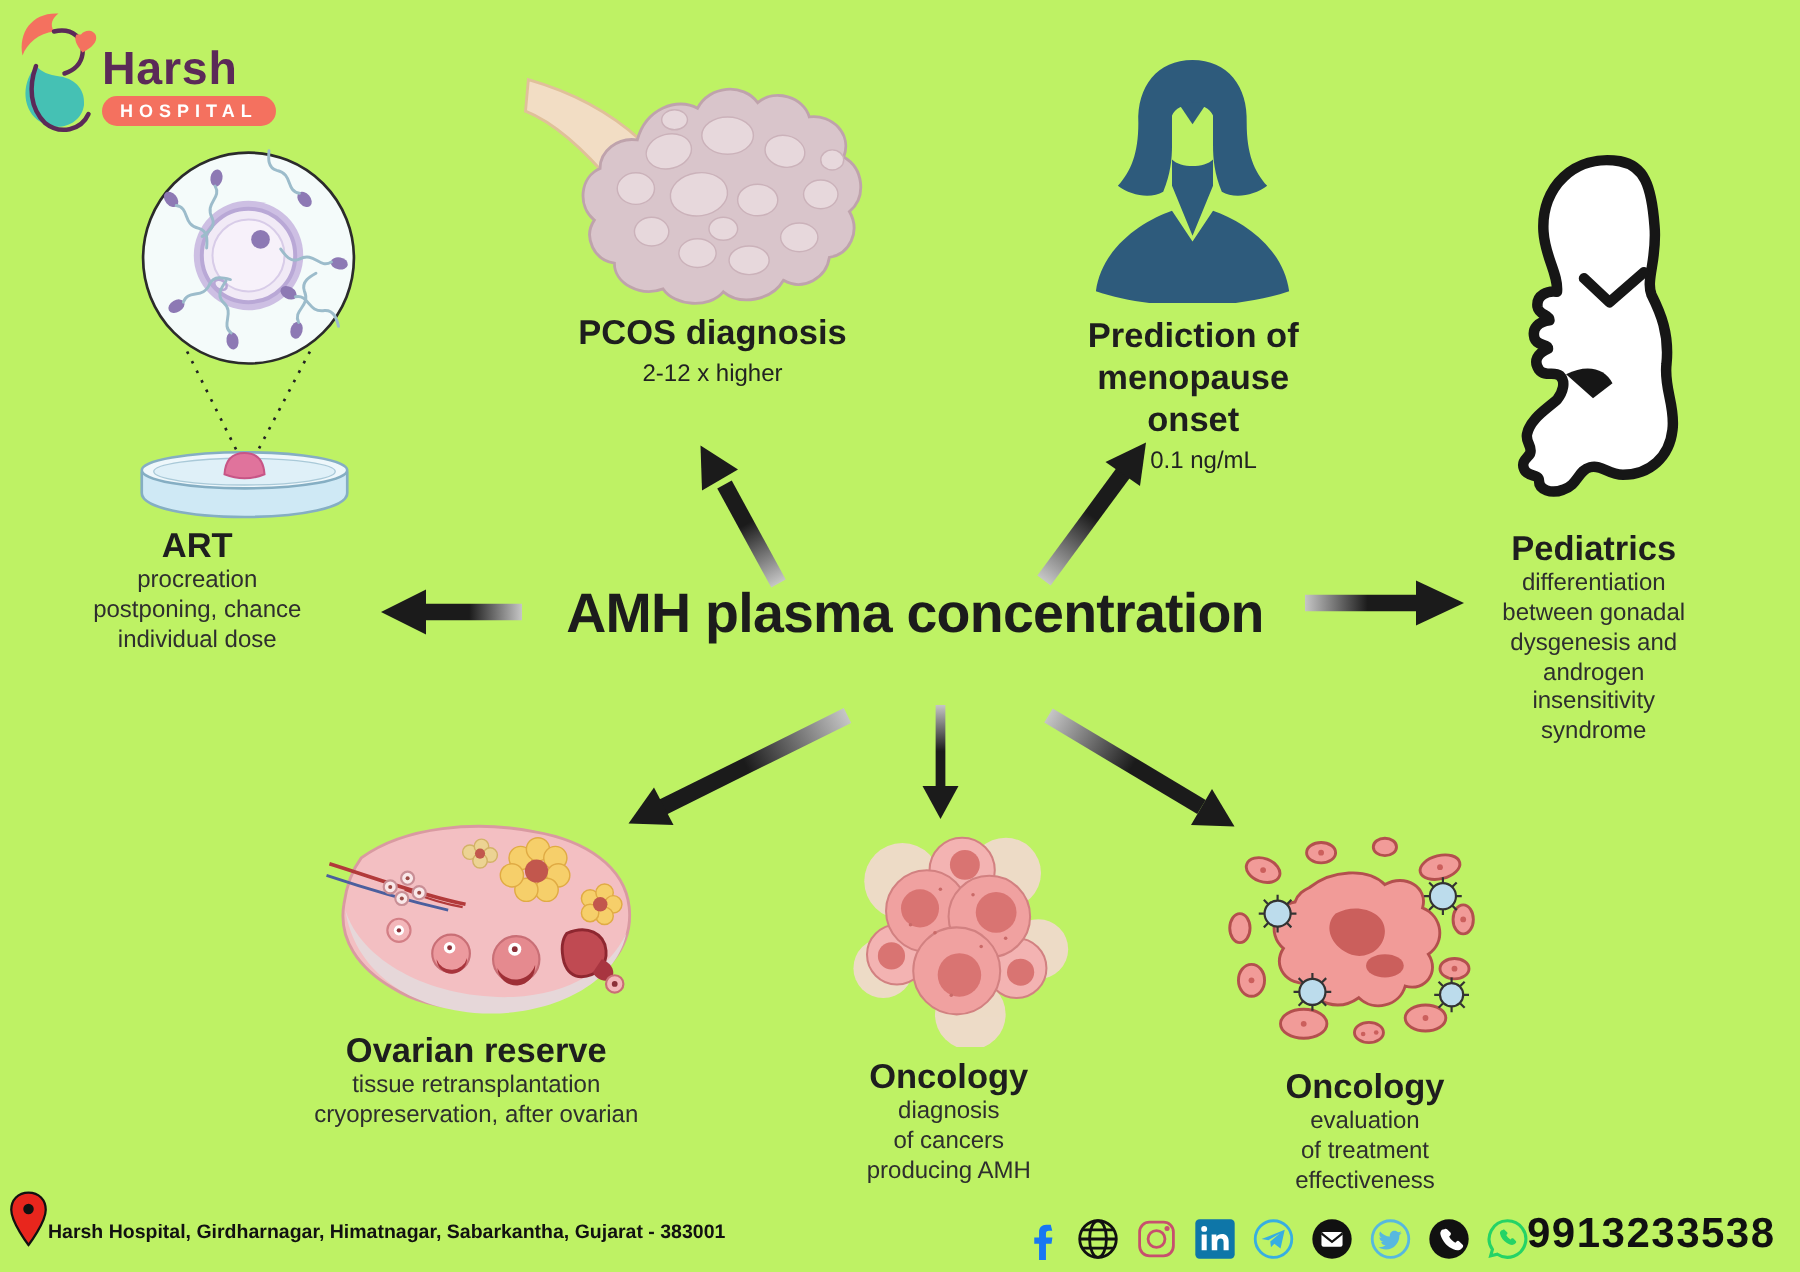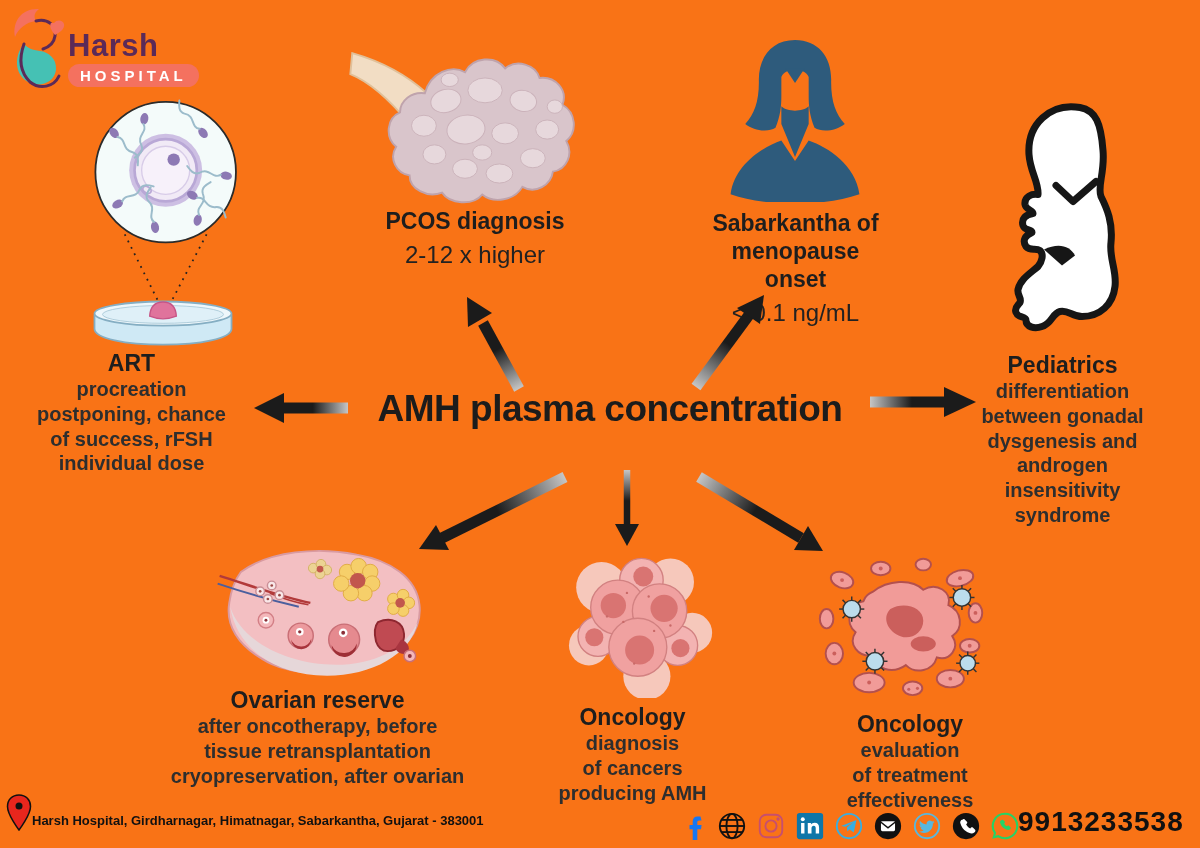--- a/index.html
+++ b/index.html
@@ -1,31 +1,31 @@
 <!DOCTYPE html>
 <html><head>
 <meta charset="utf-8">
 <style>
   html,body{margin:0;padding:0;background:#e9e9e9;}
   #canvas{
-    position:relative;width:1200px;height:848px;background:#f97316;
+    position:relative;width:1200px;height:848px;background:#bef264;
     font-family:"Liberation Sans", sans-serif;color:#222;overflow:hidden;
     margin:0 auto;
   }
   .abs{position:absolute;}
   .center-text{text-align:center;}
   .node-title{font-weight:700;font-size:23px;color:#1e1e1e;line-height:1.22;}
-  .node-text{font-weight:700;font-size:20px;color:#2e2e2e;line-height:1.24;}
-  .node-value{font-weight:400;font-size:24px;color:#222;margin-top:6px;}
+  .node-text{font-weight:400;font-size:16px;color:#2e2e2e;line-height:1.24;}
+  .node-value{font-weight:400;font-size:16px;color:#222;margin-top:6px;}
 
   
   #logo-block{left:10px;top:6px;width:200px;height:90px;}
   #brand-name{position:absolute;left:58px;top:22px;font-size:31px;font-weight:700;color:#5b2a58;letter-spacing:.5px;}
   #brand-badge{position:absolute;left:58px;top:58px;background:#f4715f;color:#ffffff;
-    border-radius:14px;padding:3px 12px;font-size:15px;font-weight:700;letter-spacing:4px;}
+    border-radius:14px;padding:3px 12px;font-size:12px;font-weight:700;letter-spacing:4px;}
 
   
   #art-illustration{left:38px;top:92px;}
   #art-textbox{left:24px;top:349px;width:215px;}
   #pcos-illustration{left:345px;top:34px;}
   #pcos-textbox{left:355px;top:207px;width:240px;}
   #menopause-illustration{left:723px;top:38px;}
   #menopause-textbox{left:663px;top:209px;width:265px;}
   #pediatrics-illustration{left:1000px;top:98px;}
   #pediatrics-textbox{left:965px;top:351px;width:195px;}
@@ -113,21 +113,20 @@
       <ellipse cx="125" cy="249" rx="77" ry="13.5" fill="#eef7fb" stroke="#85aec3" stroke-width="2"></ellipse>
       <ellipse cx="125" cy="250" rx="68" ry="10" fill="#dff0f8" stroke="#a9c9d8" stroke-width="1"></ellipse>
       <path d="M110,252 Q111,236 125,236 Q139,236 140,252 Q125,258 110,252 Z" fill="#e0739c" stroke="#c75586" stroke-width="1.5"></path>
     </g>
   </svg>
   <div id="art-textbox" class="abs center-text">
     <div class="node-title">ART</div>
     <div class="node-text">
       <div>procreation</div>
       <div>postponing, chance</div>
-      <div>of success, rFSH</div>
       <div>individual dose</div>
     </div>
   </div>
 
   <svg id="pcos-illustration" class="abs" width="240" height="172" viewBox="0 0 240 180">
     <path d="M2,20 C30,28 58,42 80,62 L62,94 C42,70 20,50 0,42 Z" fill="#f2ddc4" stroke="#e0c09a" stroke-width="2"></path>
     <path d="M78,62 C84,40 106,32 120,40 C128,24 152,22 162,36 C174,26 194,32 198,46 C214,44 228,58 222,74 C236,82 238,102 226,112 C234,126 226,142 212,144 C210,158 194,168 180,160 C172,174 150,178 138,168 C128,180 104,178 96,166 C80,172 62,162 62,148 C48,146 40,130 48,118 C36,108 38,88 52,82 C52,70 64,60 78,62 Z" fill="#d9c5cb" stroke="#bfa3ac" stroke-width="2"></path>
     <g fill="#e7d8dc" stroke="#cbb2ba" stroke-width="1">
       <ellipse cx="100" cy="70" rx="16" ry="12" transform="rotate(-14 100 70)"></ellipse>
       <ellipse cx="141" cy="59" rx="18" ry="13"></ellipse>
@@ -153,21 +152,21 @@
   <svg id="menopause-illustration" class="abs" width="145" height="164" viewBox="0 0 145 168">
     <g fill="#2e5b7c">
       <path d="M72,2 C48,2 34,20 35,45 C35,66 30,78 21,88 C30,95 44,97 52,92 C57,80 58,70 58,60 L58,40 C62,30 82,30 86,40 L86,60 C86,70 87,80 92,92 C100,97 114,95 123,88 C114,78 109,66 109,45 C110,20 96,2 72,2 Z"></path>
       <polygon points="62,31 82,31 72,46"></polygon>
       <path d="M58,70 C64,76 80,76 86,70 L86,88 L72,122 L58,88 Z"></path>
       <path d="M6,160 C10,130 38,112 58,105 L72,126 L86,105 C106,112 134,130 138,160 C100,173 44,173 6,160 Z"></path>
     </g>
   </svg>
   <div id="menopause-textbox" class="abs center-text">
     <div class="node-title">
-      <div>Sabarkantha of menopause</div>
+      <div>Prediction of menopause</div>
       <div>onset</div>
     </div>
     <div class="node-value">&lt; 0.1 ng/mL</div>
   </div>
 
   <svg id="pediatrics-illustration" class="abs" width="140" height="238" viewBox="0 0 140 235">
     <path d="M80,8 C50,3 27,25 29,55 C30,72 39,83 38,95 C32,94 24,97 25,105 C26,111 33,110 33,114 C26,115 21,119 23,126 C25,132 32,129 32,133 C25,136 22,141 26,147 C30,152 36,148 40,151 C44,155 42,162 38,167 C30,174 20,180 18,190 C17,196 22,198 20,203 C18,206 14,208 16,213 C18,219 26,216 26,221 C26,227 34,230 42,227 C52,224 52,214 60,212 C68,210 72,217 82,217 C100,217 113,205 115,187 C117,171 109,159 111,143 C113,123 107,109 101,97 C97,87 105,73 103,51 C101,24 96,11 80,8 Z" fill="#ffffff" stroke="#161616" stroke-width="7" stroke-linejoin="round"></path>
     <path d="M56,86 L73,102 L96,82" fill="none" stroke="#161616" stroke-width="7" stroke-linecap="round" stroke-linejoin="round"></path>
     <path d="M44,150 C58,143 70,146 75,156 L62,166 Z" fill="#161616"></path>
   </svg>
@@ -307,21 +306,20 @@
         <circle cx="136" cy="93" r="2" fill="#8c3038"></circle>
       <path d="M172,82 C186,76 198,82 199,94 C200,104 192,112 182,112 C176,112 172,108 170,102 C168,94 168,87 172,82 Z" fill="#c04a52" stroke="#8e2730" stroke-width="2"></path>
       <path d="M196,100 C202,102 206,108 203,113 C199,117 192,114 190,109 Z" fill="#a83540"></path>
       <circle cx="205" cy="117" r="6" fill="#f3b7ba" stroke="#c96f76" stroke-width="1.5"></circle>
       <circle cx="205" cy="117" r="2" fill="#8c3038"></circle>
     </g>
   </svg>
   <div id="ovarian-textbox" class="abs center-text">
     <div class="node-title">Ovarian reserve</div>
     <div class="node-text">
-      <div>after oncotherapy, before</div>
       <div>tissue retransplantation</div>
       <div>cryopreservation, after ovarian</div>
     </div>
   </div>
 
   <svg id="onc-diag-illustration" class="abs" width="160" height="145" viewBox="0 0 160 160">
     <g fill="#f6d7d8" opacity="0.85">
       <circle cx="42" cy="38" r="28"></circle>
         <circle cx="118" cy="32" r="26"></circle>
         <circle cx="142" cy="88" r="22"></circle>

